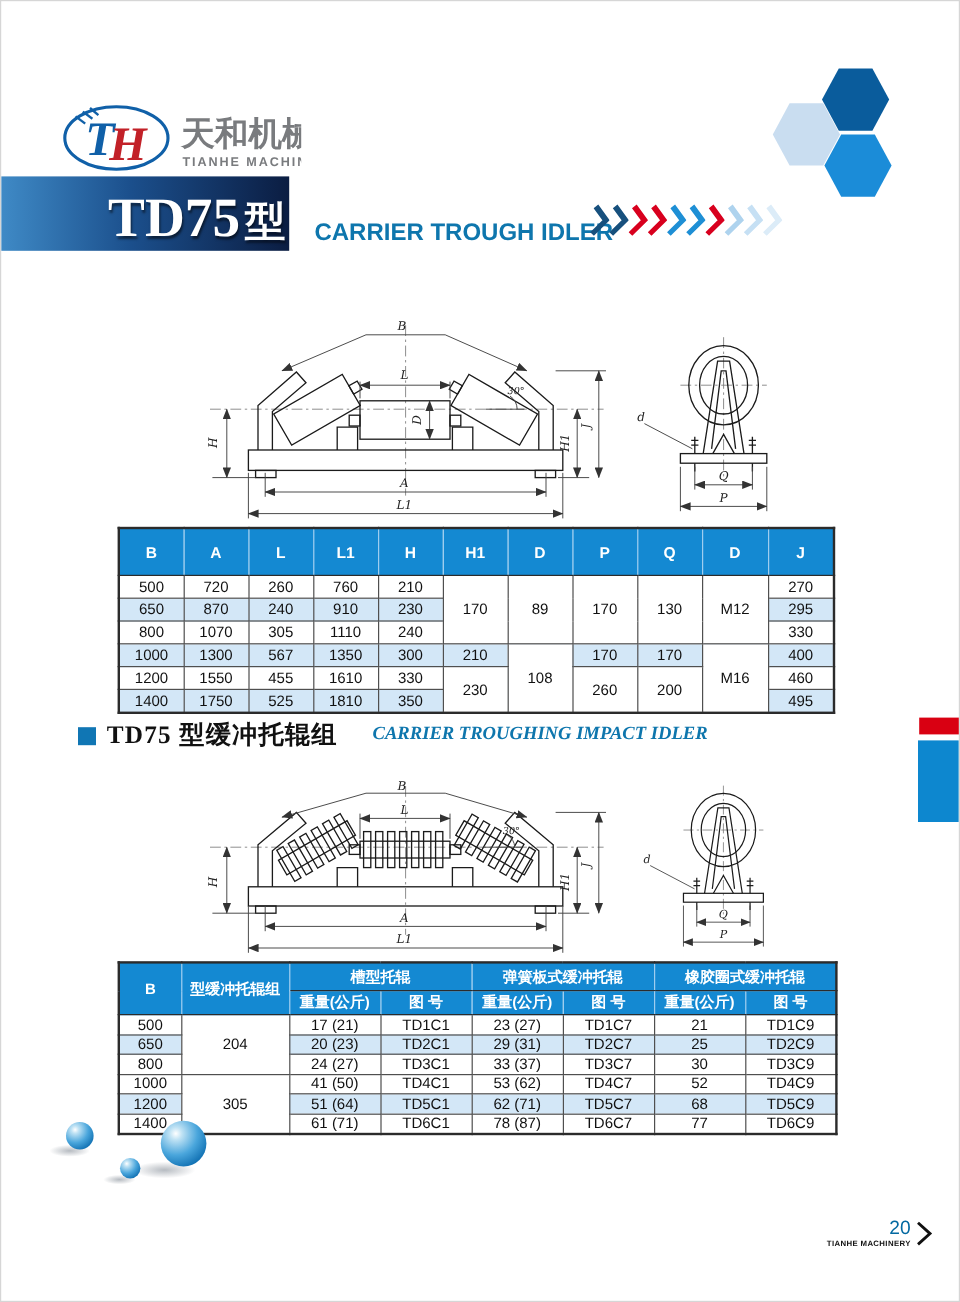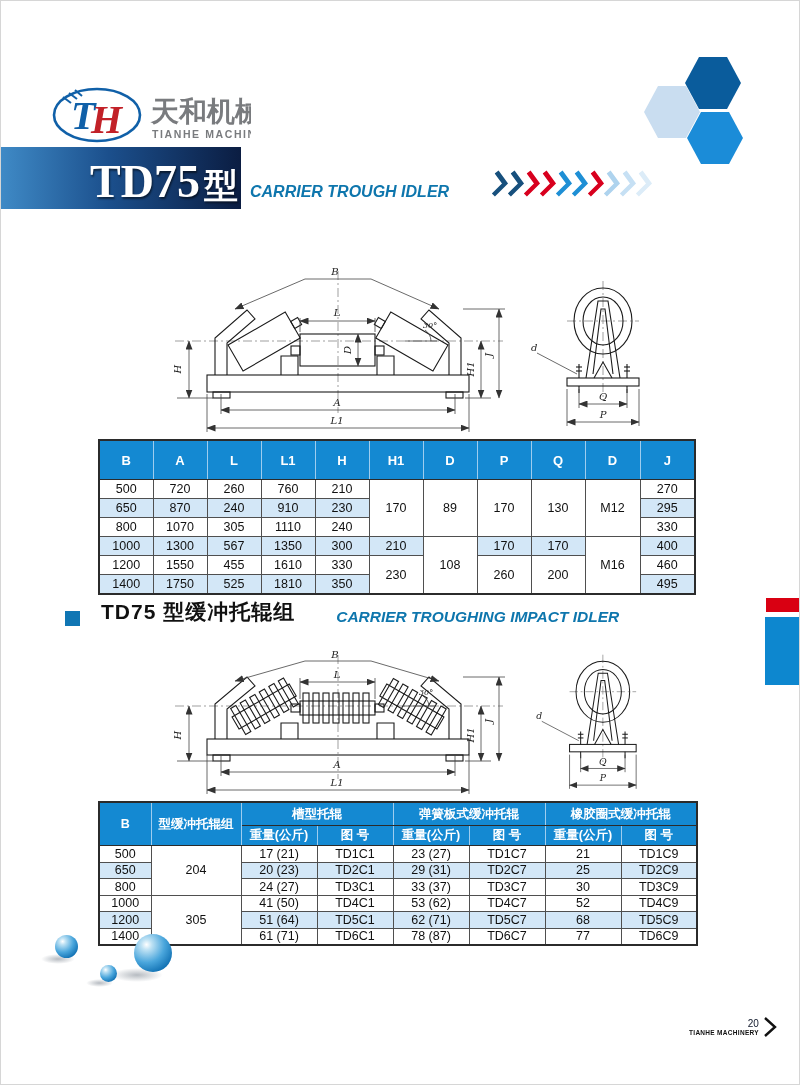--- a/index.html
+++ b/index.html
@@ -9,26 +9,26 @@
 
   
   .banner{left:0;top:146px;width:240px;height:62px;
           background:linear-gradient(90deg,#3f8ac6 0%,#1b4f8c 45%,#0b1d42 100%);
           display:flex;align-items:flex-end;justify-content:flex-end;padding:0 3px 5px 0;box-sizing:border-box;}
   .banner .model{font-family:"Liberation Serif",serif;font-weight:bold;font-size:46px;line-height:.95;
                  color:#fff;text-shadow:1px 2px 2px rgba(0,0,0,.55);}
   .banner .suffix{font-size:34px;font-weight:bold;color:#fff;margin-left:4px;line-height:1.05;
                   text-shadow:1px 2px 2px rgba(0,0,0,.45);}
   .cn-title{left:248px;top:147px;font-size:29px;font-weight:bold;color:#111;letter-spacing:3px;}
-  .en-title{left:249px;top:182px;font-size:16px;font-weight:bold;font-style:italic;color:#0e76ad;}
+  .en-title{left:261px;top:182px;font-size:20px;font-weight:bold;color:#0e76ad;}
   .chev-row{left:492px;top:169px;display:flex;gap:1px;transform:skewX(-8deg);}
   .logo-txt-cn{font-weight:bold;}
 
   
-  .sec2{left:64px;top:597px;display:flex;align-items:flex-end;gap:21px;}
+  .sec2{left:64px;top:597px;display:flex;align-items:center;gap:9px;font-family:Liberation Serif, serif;}
   .sec2 .sq{width:15px;height:15px;background:#1076b4;margin-top:2px;}
   .sec2 .cn{font-size:21px;font-weight:bold;color:#111;letter-spacing:1px;}
   .sec2 .en{font-size:15.5px;font-weight:bold;font-style:italic;color:#0e76ad;margin-left:20px;}
 
   
   .bar-red{left:765px;top:597px;width:35px;height:14px;background:#d90012;}
   .bar-blue{left:764px;top:616px;width:34px;height:68px;background:#0d87cf;}
 
   
   table{border-collapse:collapse;table-layout:fixed;}
@@ -55,21 +55,21 @@
 
   
   .sph{position:absolute;border-radius:50%;
        background:radial-gradient(circle at 33% 28%,#ffffff 0%,#bfe2f4 14%,#4aa6dc 48%,#1272b4 78%,#0b5a94 100%);}
   .shad{position:absolute;border-radius:50%;
         background:radial-gradient(ellipse,rgba(110,120,132,.5) 0%,rgba(110,120,132,0) 70%);}
 
   
   .footer{left:688px;top:1014px;display:flex;align-items:center;gap:4px;}
   .footer .col{display:flex;flex-direction:column;align-items:flex-end;line-height:1.15;}
-  .footer .pg{font-size:10px;color:#0f172a;}
+  .footer .pg{font-size:16px;color:#0369a1;}
   .footer .co{font-size:6.5px;font-weight:bold;color:#111;letter-spacing:.3px;}
 </style>
 </head>
 <body>
 
 <div class="page">
 
   
   <svg width="0" height="0">
     <defs>

